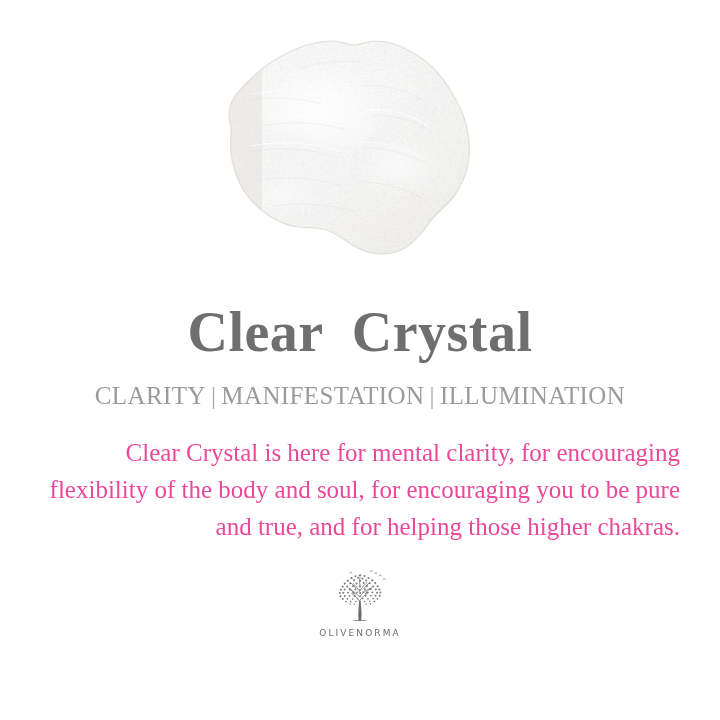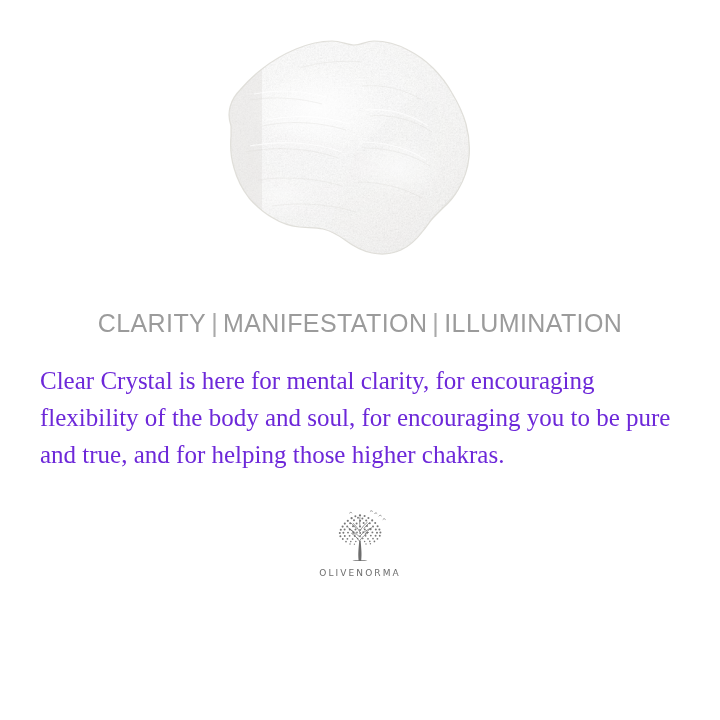--- a/index.html
+++ b/index.html
@@ -50,46 +50,46 @@
     line-height: 1;
     text-align: center;
     white-space: pre;
     margin-top: 16px;
   }
 
   
   .subtitle {
     margin: 0;
     margin-top: 22px;
-    font-family: Liberation Sans, sans-serif;
+    font-family: Liberation Serif, serif;
     font-size: 25px;
     font-weight: 300;
     color: #9b9b9b;
     letter-spacing: 0.4px;
     text-align: center;
     line-height: 1.1;
     white-space: nowrap;
   }
   .subtitle .sep {
     color: #a9a9a9;
     padding: 0 5px;
     font-weight: 300;
   }
 
   
   .description {
-    margin: 12px;
+    margin: 0;
     margin-top: 24px;
     width: 640px;
     font-family: "Liberation Serif", "DejaVu Serif", serif;
     font-size: 25px;
     font-weight: 400;
-    color: #6d28d9;
+    color: #ec4899;
     line-height: 1.48;
-    text-align: left;
+    text-align: right;
   }
 
   
   .brand {
     margin-top: 22px;
     display: flex;
     flex-direction: column;
     align-items: center;
   }
   .brand-mark {
@@ -250,20 +250,21 @@
                C338,235 331,231 323,229
                C315,227 307,228 299,227
                C290,226 281,223 273,218
                C264,213 256,206 249,198
                C242,189 237,179 234,168
                C231,158 230,147 231,136
                Z" fill="none" stroke="#dcdad5" stroke-width="1.2" opacity="0.85"></path>
     </svg>
   </div>
 
+  <h1 class="title">Clear  Crystal</h1>
 
   <div class="subtitle">
     <span>CLARITY</span><span class="sep">|</span><span>MANIFESTATION</span><span class="sep">|</span><span>ILLUMINATION</span>
   </div>
 
   <p class="description">Clear Crystal is here for mental clarity, for encouraging flexibility of the body and soul, for encouraging you to be pure and true, and for helping those higher chakras.</p>
 
   <div class="brand">
     <svg class="brand-mark" viewBox="0 0 72 58" aria-hidden="true">
       <g fill="#6d6d6d">

